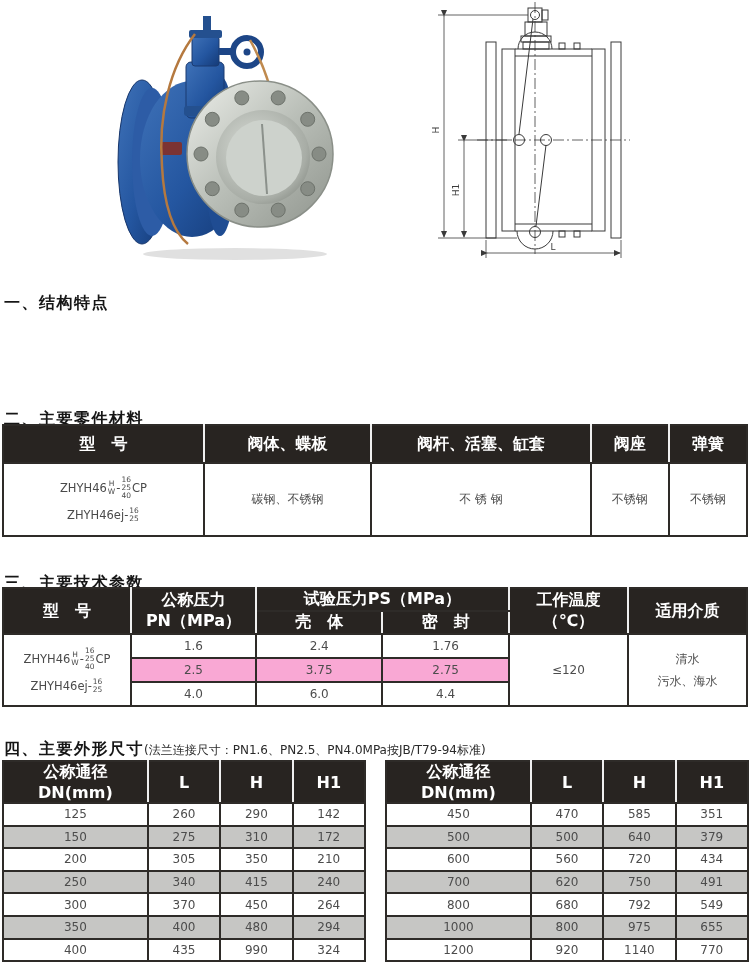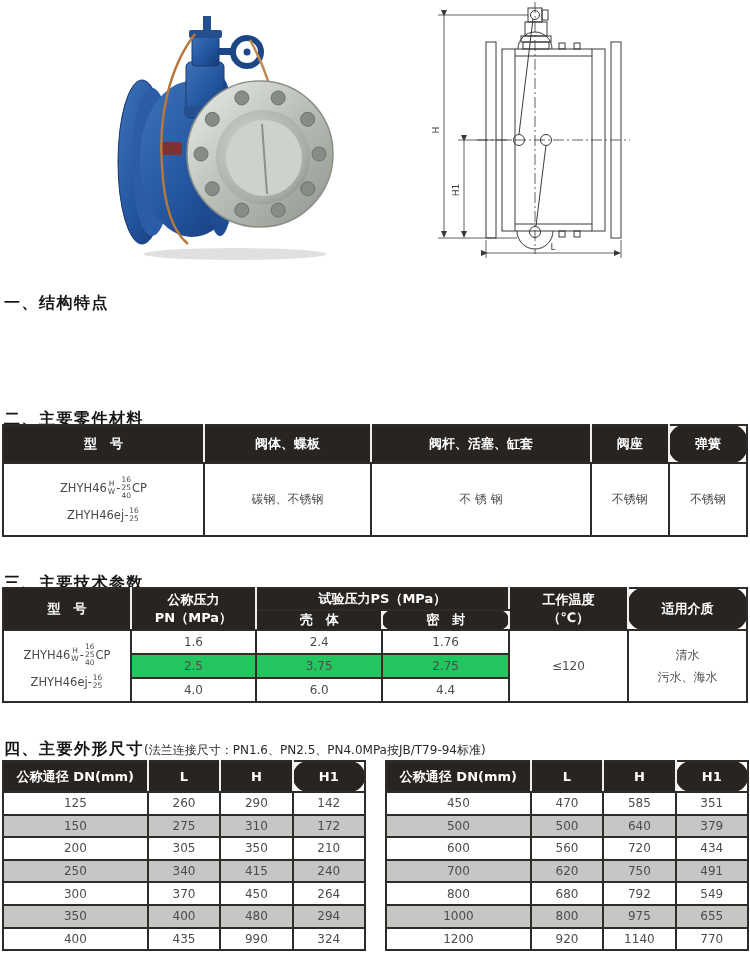--- a/index.html
+++ b/index.html
@@ -12,35 +12,35 @@
 
   .sec-title{position:absolute;left:4px;font-size:16px;font-weight:bold;color:#161616;
              letter-spacing:1.5px;white-space:nowrap;text-align:center;}
   .sec-sub{font-size:12px;font-weight:normal;letter-spacing:0;color:#2a2a2a;}
 
   .para{position:absolute;left:2px;top:303px;width:746px;font-size:12.5px;line-height:24.5px;
         color:#3c3c3c;text-align:justify;text-indent:27px;letter-spacing:0.3px;margin:0;}
 
   table{border-collapse:collapse;table-layout:fixed;position:absolute;left:2px;}
   th,td{border:2px solid #2e2b28;padding:0 2px;text-align:center;vertical-align:middle;}
-  thead th{background:#282421;color:#ffffff;font-weight:bold;font-size:13px;
+  thead th{background:#282421;color:#ffffff;font-weight:bold;font-size:16px;
            border-left:2px solid #efefef;border-right:2px solid #efefef;}
   thead th:first-child{border-left-color:#2e2b28;}
-  thead th:last-child{border-right-color:#2e2b28;border-radius:15px;}
+  thead th:last-child{border-right-color:#2e2b28;}
   td{font-size:12px;color:#4c4c4c;background:#fff;}
 
   .tbl-materials{top:424px;width:746px;}
   .tbl-materials thead tr{height:38px;}
   .tbl-materials tbody tr{height:73px;}
 
   .tbl-params{top:587px;width:746px;}
   .tbl-params thead tr.r1{height:22px;}
   .tbl-params thead tr.r2{height:18px;}
   .tbl-params tbody tr{height:24px;}
-  .tbl-params tbody tr.alt td.v{background:#22c55e;}
+  .tbl-params tbody tr.alt td.v{background:#f9a8d4;}
 
   .tbl-dims{top:760px;width:364px;}
   .tbl-dims thead tr{height:31px;}
   .tbl-dims tbody tr{height:22.6px;}
   .tbl-dims tbody tr:nth-child(even) td{background:#c6c6c4;}
   .tbl-dims-right{left:385px;}
 
   .model{font-size:11.5px;color:#4a4a4a;line-height:1;}
   .model .mrow{margin:7px 0;white-space:nowrap;}
   .stk{display:inline-flex;flex-direction:column;justify-content:center;vertical-align:middle;

